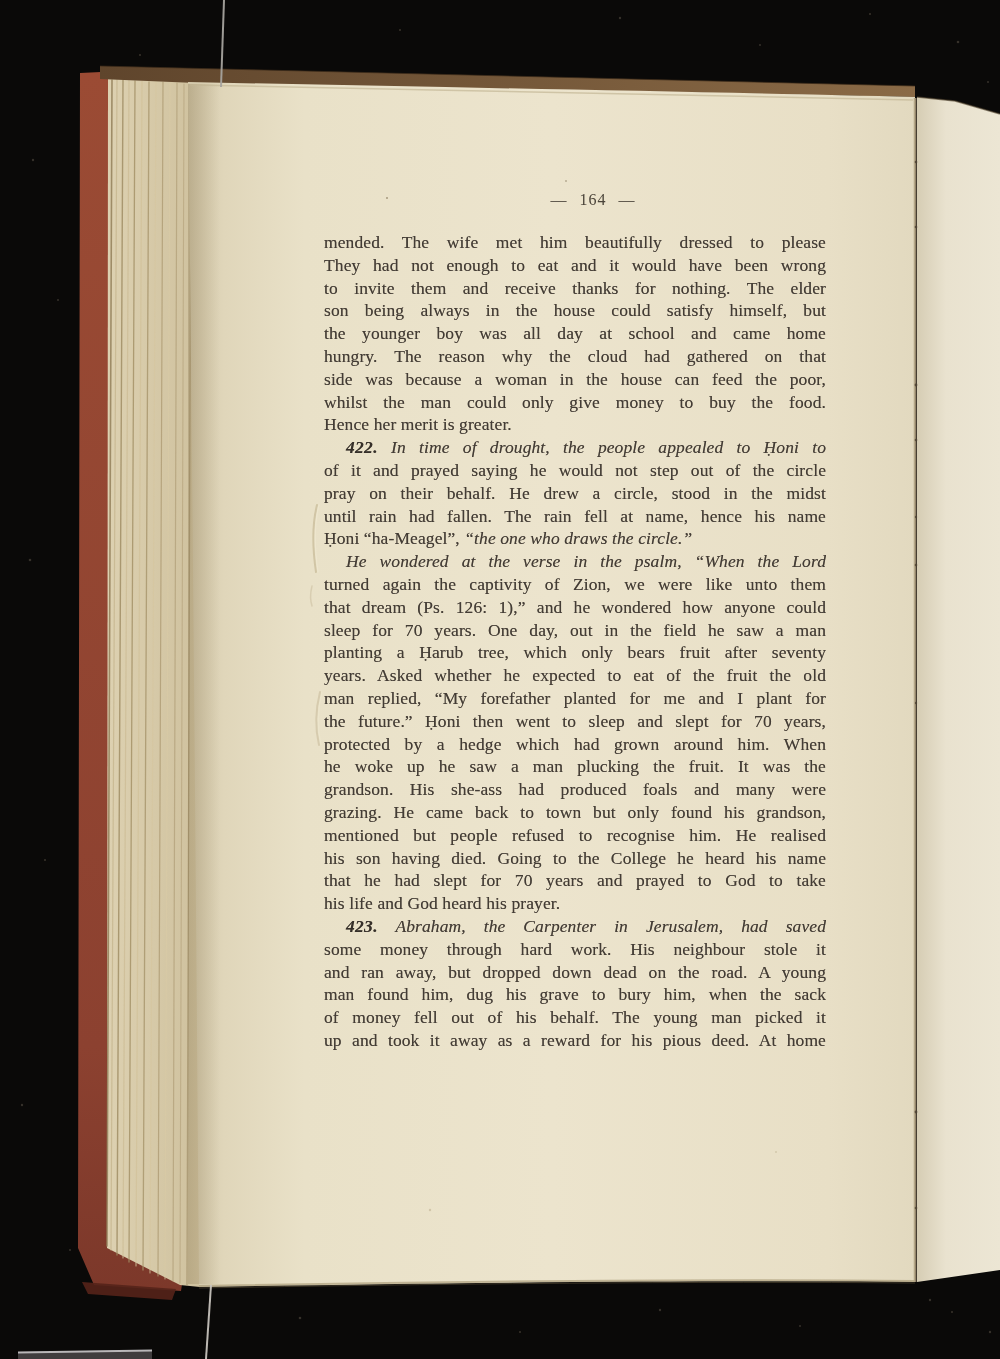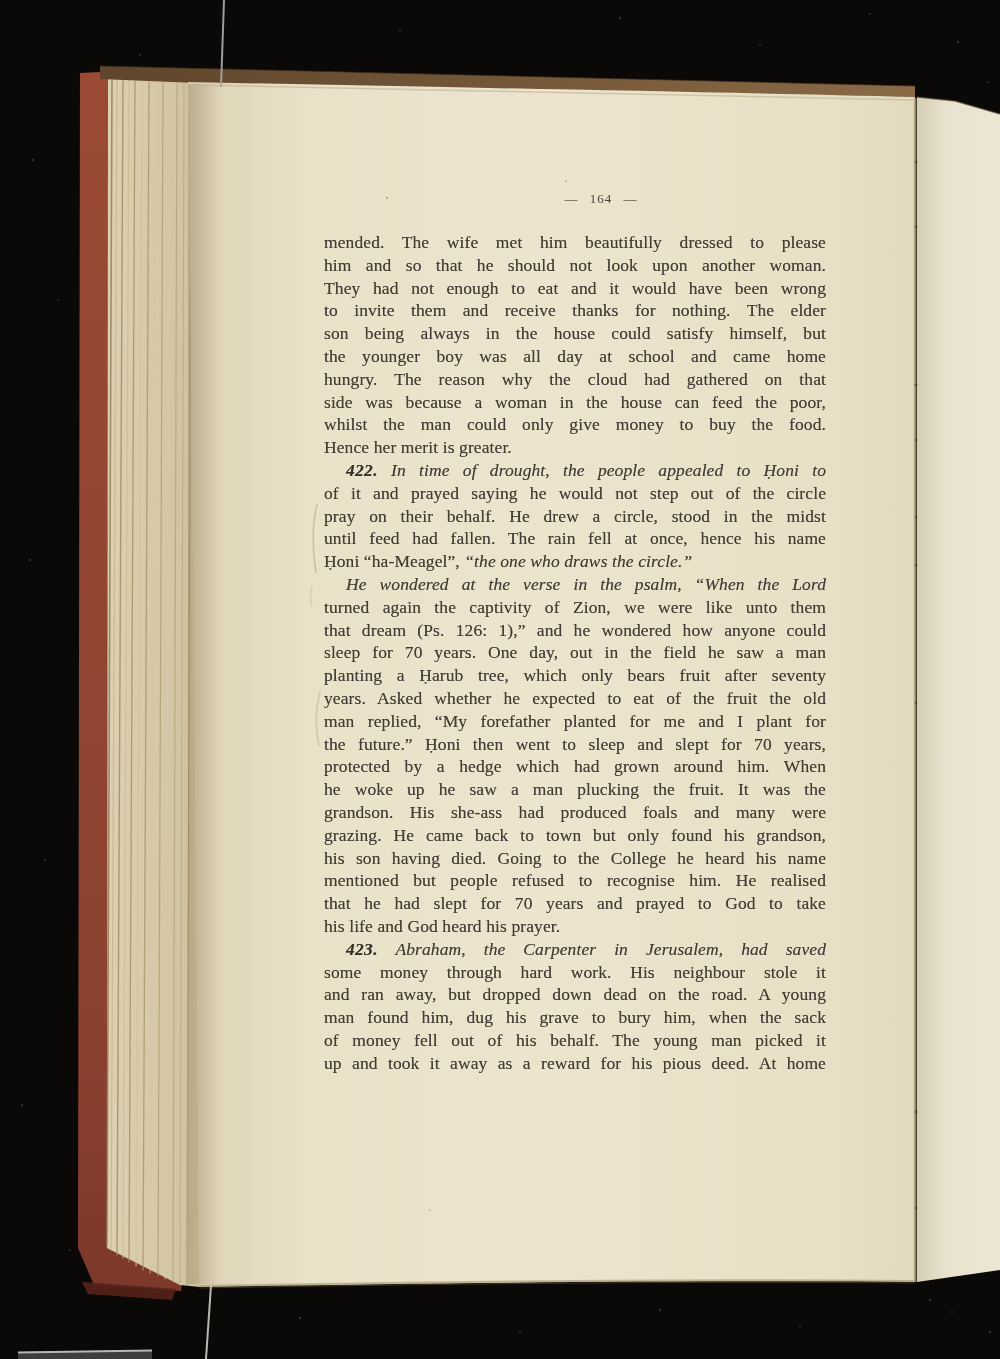--- a/index.html
+++ b/index.html
@@ -1,22 +1,22 @@
 <!DOCTYPE html>
 <html><head>
 <meta charset="utf-8">
 <style>
   html,body{margin:0;padding:0;background:#0a0908;}
   .scene{position:relative;width:1000px;height:1359px;background:#0a0908;overflow:hidden;}
   .scene svg{position:absolute;left:0;top:0;}
   .page-num{
-    position:absolute;left:350px;top:191px;width:502px;
+    position:absolute;left:342px;top:191px;width:502px;
     text-align:center;
     font-family:"Liberation Serif",serif;
-    font-size:13px;color:#4b443a;word-spacing:7px;letter-spacing:1px;
+    font-size:16px;color:#4b443a;word-spacing:7px;letter-spacing:1px;
   }
   .page-text{
     position:absolute;left:324px;top:231px;width:502px;
     font-family:"Liberation Serif",serif;
     font-size:17.5px;line-height:22.8px;color:#433c35;
     letter-spacing:0.1px;
     text-shadow:0 0 0.4px rgba(62,53,44,0.55);
   }
   .ln{height:22.8px;text-align:justify;text-align-last:justify;white-space:normal;}
   .ln.end{text-align-last:left;}
@@ -154,48 +154,47 @@
     <g>
       <path d="M18 1352 L152 1350 L152 1359 L18 1359 Z" fill="#403d3e"></path>
       <path d="M18 1352.5 L152 1350.5" stroke="#b9b7b9" stroke-width="2" fill="none"></path>
     </g>
   </svg>
 
   <div class="page-num">— 164 —</div>
 
   <div class="page-text" id="body-text">
       <div class="ln"><span>mended. The wife met him beautifully dressed to please</span></div>
-      <div class="ln"><span>him and so that he should not look upon another woman.</span></div>
       <div class="ln"><span>They had not enough to eat and it would have been wrong</span></div>
       <div class="ln"><span>to invite them and receive thanks for nothing. The elder</span></div>
       <div class="ln"><span>son being always in the house could satisfy himself, but</span></div>
       <div class="ln"><span>the younger boy was all day at school and came home</span></div>
       <div class="ln"><span>hungry. The reason why the cloud had gathered on that</span></div>
       <div class="ln"><span>side was because a woman in the house can feed the poor,</span></div>
       <div class="ln"><span>whilst the man could only give money to buy the food.</span></div>
       <div class="ln end"><span>Hence her merit is greater.</span></div>
       <div class="ln indent"><b class="pnum">422.</b><span> In time of drought, the people appealed to Ḥoni to</span></div>
       <div class="ln"><span>of it and prayed saying he would not step out of the circle</span></div>
       <div class="ln"><span>pray on their behalf. He drew a circle, stood in the midst</span></div>
-      <div class="ln"><span>until feed had fallen. The rain fell at once, hence his name</span></div>
+      <div class="ln"><span>until rain had fallen. The rain fell at name, hence his name</span></div>
       <div class="ln end"><span>Ḥoni “ha-Meagel”, </span><i>“the one who draws the circle.”</i></div>
       <div class="ln indent"><span>He wondered at the verse in the psalm, “When the Lord</span></div>
       <div class="ln"><span>turned again the captivity of Zion, we were like unto them</span></div>
       <div class="ln"><span>that dream (Ps. 126: 1),” and he wondered how anyone could</span></div>
       <div class="ln"><span>sleep for 70 years. One day, out in the field he saw a man</span></div>
       <div class="ln"><span>planting a Ḥarub tree, which only bears fruit after seventy</span></div>
       <div class="ln"><span>years. Asked whether he expected to eat of the fruit the old</span></div>
       <div class="ln"><span>man replied, “My forefather planted for me and I plant for</span></div>
       <div class="ln"><span>the future.” Ḥoni then went to sleep and slept for 70 years,</span></div>
       <div class="ln"><span>protected by a hedge which had grown around him. When</span></div>
       <div class="ln"><span>he woke up he saw a man plucking the fruit. It was the</span></div>
       <div class="ln"><span>grandson. His she-ass had produced foals and many were</span></div>
       <div class="ln"><span>grazing. He came back to town but only found his grandson,</span></div>
+      <div class="ln"><span>mentioned but people refused to recognise him. He realised</span></div>
       <div class="ln"><span>his son having died. Going to the College he heard his name</span></div>
-      <div class="ln"><span>mentioned but people refused to recognise him. He realised</span></div>
       <div class="ln"><span>that he had slept for 70 years and prayed to God to take</span></div>
       <div class="ln end"><span>his life and God heard his prayer.</span></div>
       <div class="ln indent"><b class="pnum">423.</b><span> Abraham, the Carpenter in Jerusalem, had saved</span></div>
       <div class="ln"><span>some money through hard work. His neighbour stole it</span></div>
       <div class="ln"><span>and ran away, but dropped down dead on the road. A young</span></div>
       <div class="ln"><span>man found him, dug his grave to bury him, when the sack</span></div>
       <div class="ln"><span>of money fell out of his behalf. The young man picked it</span></div>
       <div class="ln"><span>up and took it away as a reward for his pious deed. At home</span></div>
     </div>
 

